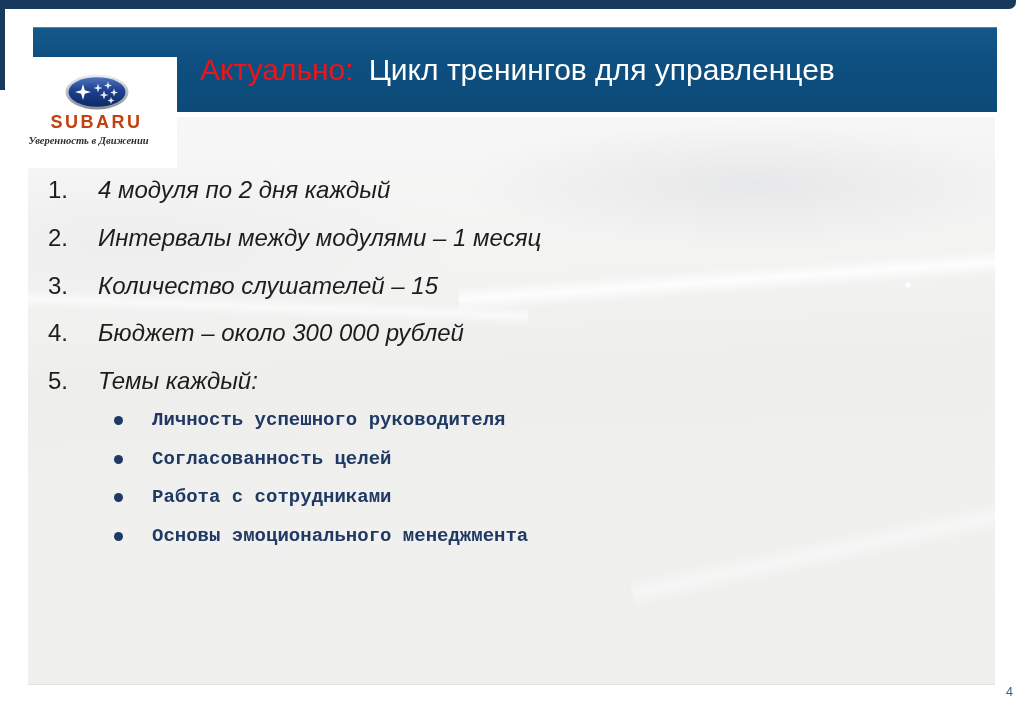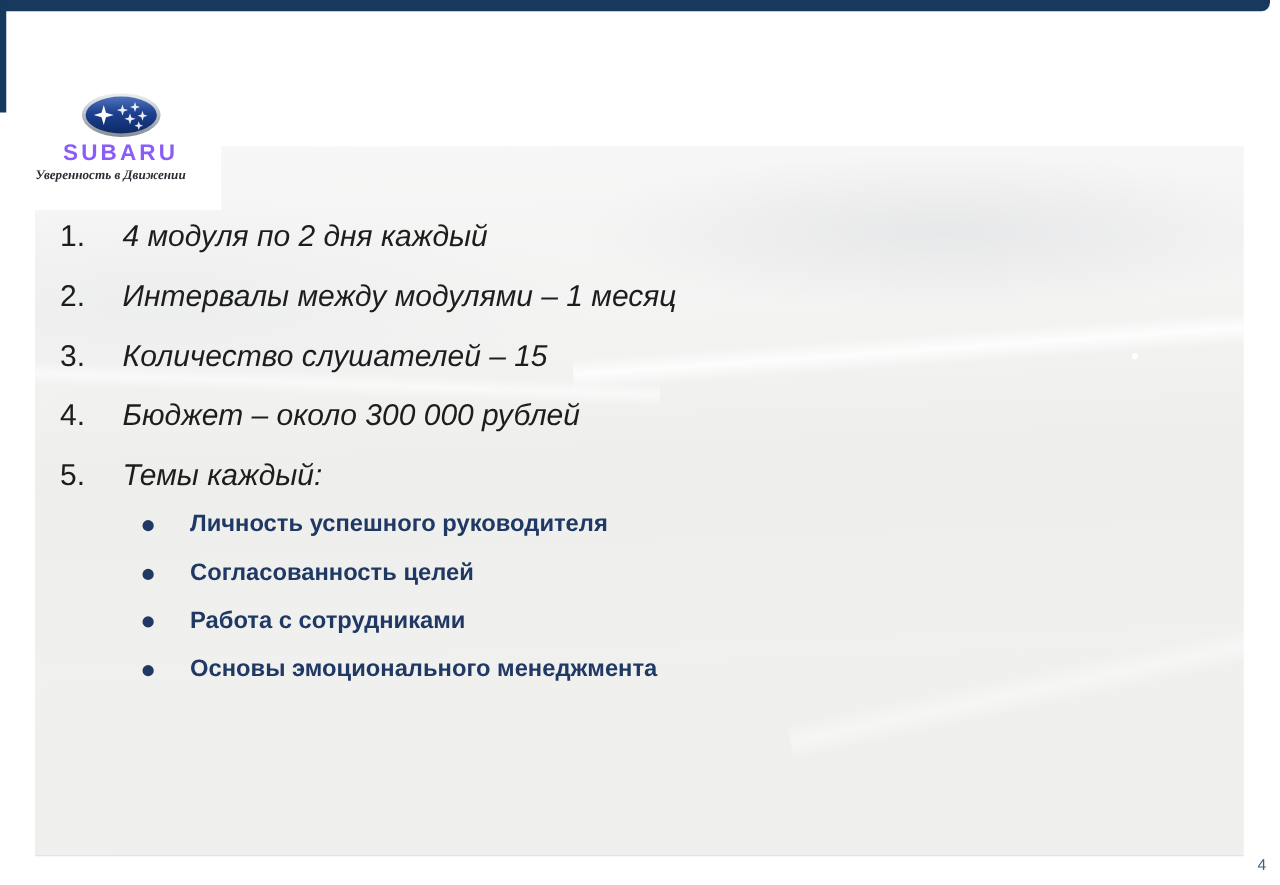--- a/index.html
+++ b/index.html
@@ -47,21 +47,21 @@
     position: absolute; left: 16px; top: 57px;
     width: 161px; height: 111px;
     background: #ffffff;
     text-align: center;
     z-index: 5;
   }
   .logo-oval { position: absolute; left: 49px; top: 17px; }
   .logo-brand {
     position: absolute; left: 0; right: 0; top: 55px;
     font-size: 18px; font-weight: bold; letter-spacing: 2.5px;
-    color: #8b5cf6;
+    color: #c2410c;
   }
   .logo-tagline {
     position: absolute; left: 0; right: 16px; top: 78px;
     font-size: 10.5px; font-weight: bold; font-style: italic;
     color: #2a2d33;
     font-family: "Liberation Serif", serif;
   }
 
   
   .content-panel {
@@ -97,36 +97,42 @@
   .sub-item {
     position: absolute;
     font-size: 19px; line-height: 24px; font-weight: bold;
     color: #1f3864; white-space: nowrap;
   }
   .sub-item .dot {
     position: absolute; left: 114px; top: 8px;
     width: 9px; height: 9px; border-radius: 50%;
     background: #1f3864;
   }
-  .sub-item .txt { position: absolute; left: 152px; top: 0; }
+  .sub-item .txt { position: absolute; left: 152px; top: 0; font-family: Liberation Mono, monospace; }
   .sub1 { top: 408px; } .sub2 { top: 447px; } .sub3 { top: 485px; } .sub4 { top: 524px; }
 
   .page-number {
     position: absolute; right: 11px; top: 685px;
     font-size: 12.5px; color: #3f6181;
   }
 </style>
 </head>
 <body>
 
 <div class="slide">
 
   <div class="top-strip"></div>
   <div class="left-strip"></div>
 
+  <div class="header-bar">
+    <div class="header-title">
+      <span class="hl">Актуально:</span>
+      <span class="main">Цикл тренингов для управленцев</span>
+    </div>
+  </div>
 
   <div class="logo-box">
     <svg class="logo-oval" width="64" height="36" viewBox="0 0 64 36">
       <defs>
         <linearGradient id="rim" x1="0" y1="0" x2="0" y2="1">
           <stop offset="0" stop-color="#eef0f2"></stop>
           <stop offset="0.5" stop-color="#b9bec5"></stop>
           <stop offset="1" stop-color="#868c95"></stop>
         </linearGradient>
         <linearGradient id="fill" x1="0" y1="0" x2="0" y2="1">

